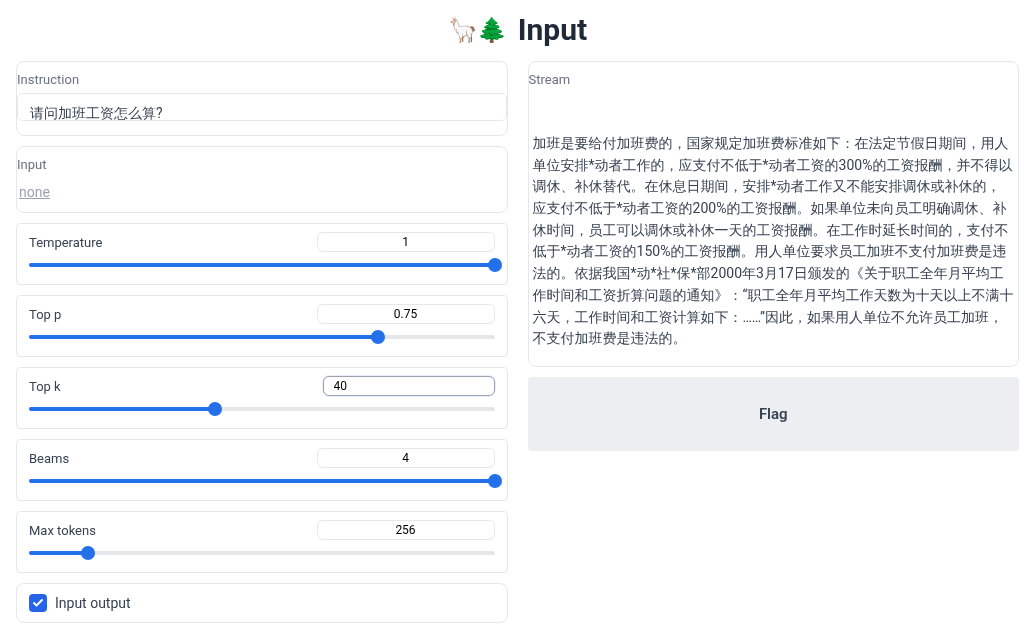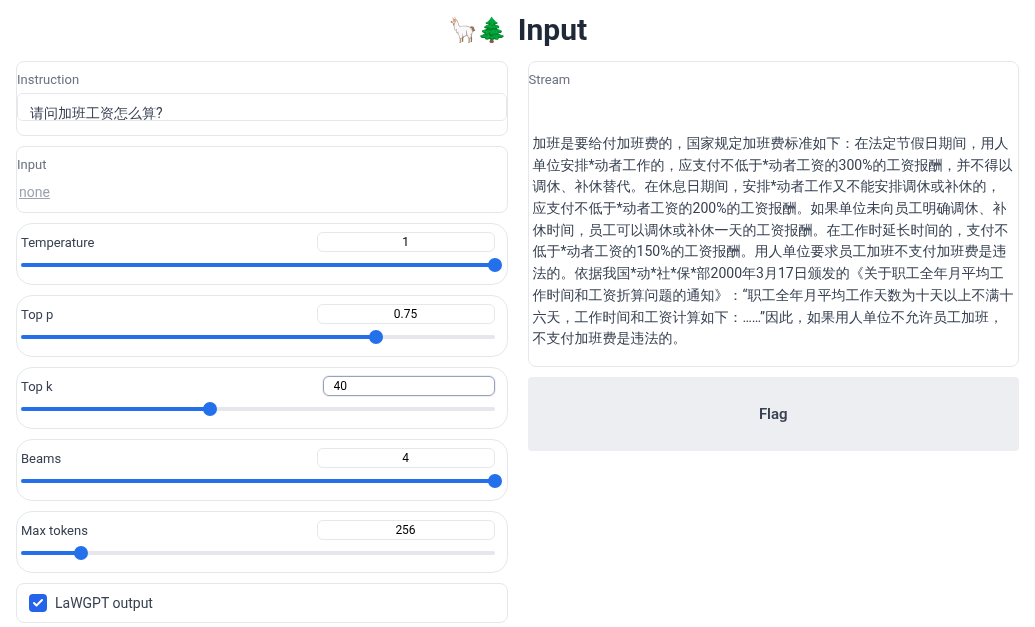--- a/index.html
+++ b/index.html
@@ -62,22 +62,22 @@
       background: #fff;
       padding: 6px 4px;
       font-size: 14px;
       color: #374151;
       line-height: 1.55;
       white-space: normal;
       margin-top: 40px;
     }
     .slider-block {
       border: 1px solid #e5e7eb;
-      border-radius: 16px;
-      padding: 8px 12px 12px 4px;
+      border-radius: 4px;
+      padding: 8px 12px 12px 12px;
       margin-bottom: 10px;
     }
     .slider-head {
       display: flex;
       justify-content: space-between;
       align-items: center;
       margin-bottom: 6px;
     }
     .slider-label {
       font-size: 13px;
@@ -257,21 +257,21 @@
         <div class="slider-thumb" id="thumb-max_tokens" style="left: 12.6%;"></div>
       </div>
     </div>
 
     <div class="check-panel">
       <span class="checkbox">
         <svg width="12" height="12" viewBox="0 0 24 24" fill="none" stroke="white" stroke-width="4" stroke-linecap="round" stroke-linejoin="round">
             <polyline points="20 6 9 17 4 12"></polyline>
           </svg>
       </span>
-      <span class="checkbox-label">LaWGPT output</span>
+      <span class="checkbox-label">Input output</span>
     </div>
 
   </div>
 
   <div class="right-col">
 
     <div class="panel">
       <div class="panel-label">Stream</div>
       <div class="output-text">加班是要给付加班费的，国家规定加班费标准如下：在法定节假日期间，用人单位安排*动者工作的，应支付不低于*动者工资的300%的工资报酬，并不得以调休、补休替代。在休息日期间，安排*动者工作又不能安排调休或补休的，应支付不低于*动者工资的200%的工资报酬。如果单位未向员工明确调休、补休时间，员工可以调休或补休一天的工资报酬。在工作时延长时间的，支付不低于*动者工资的150%的工资报酬。用人单位要求员工加班不支付加班费是违法的。依据我国*动*社*保*部2000年3月17日颁发的《关于职工全年月平均工作时间和工资折算问题的通知》：“职工全年月平均工作天数为十天以上不满十六天，工作时间和工资计算如下：……”因此，如果用人单位不允许员工加班，不支付加班费是违法的。</div>
     </div>

